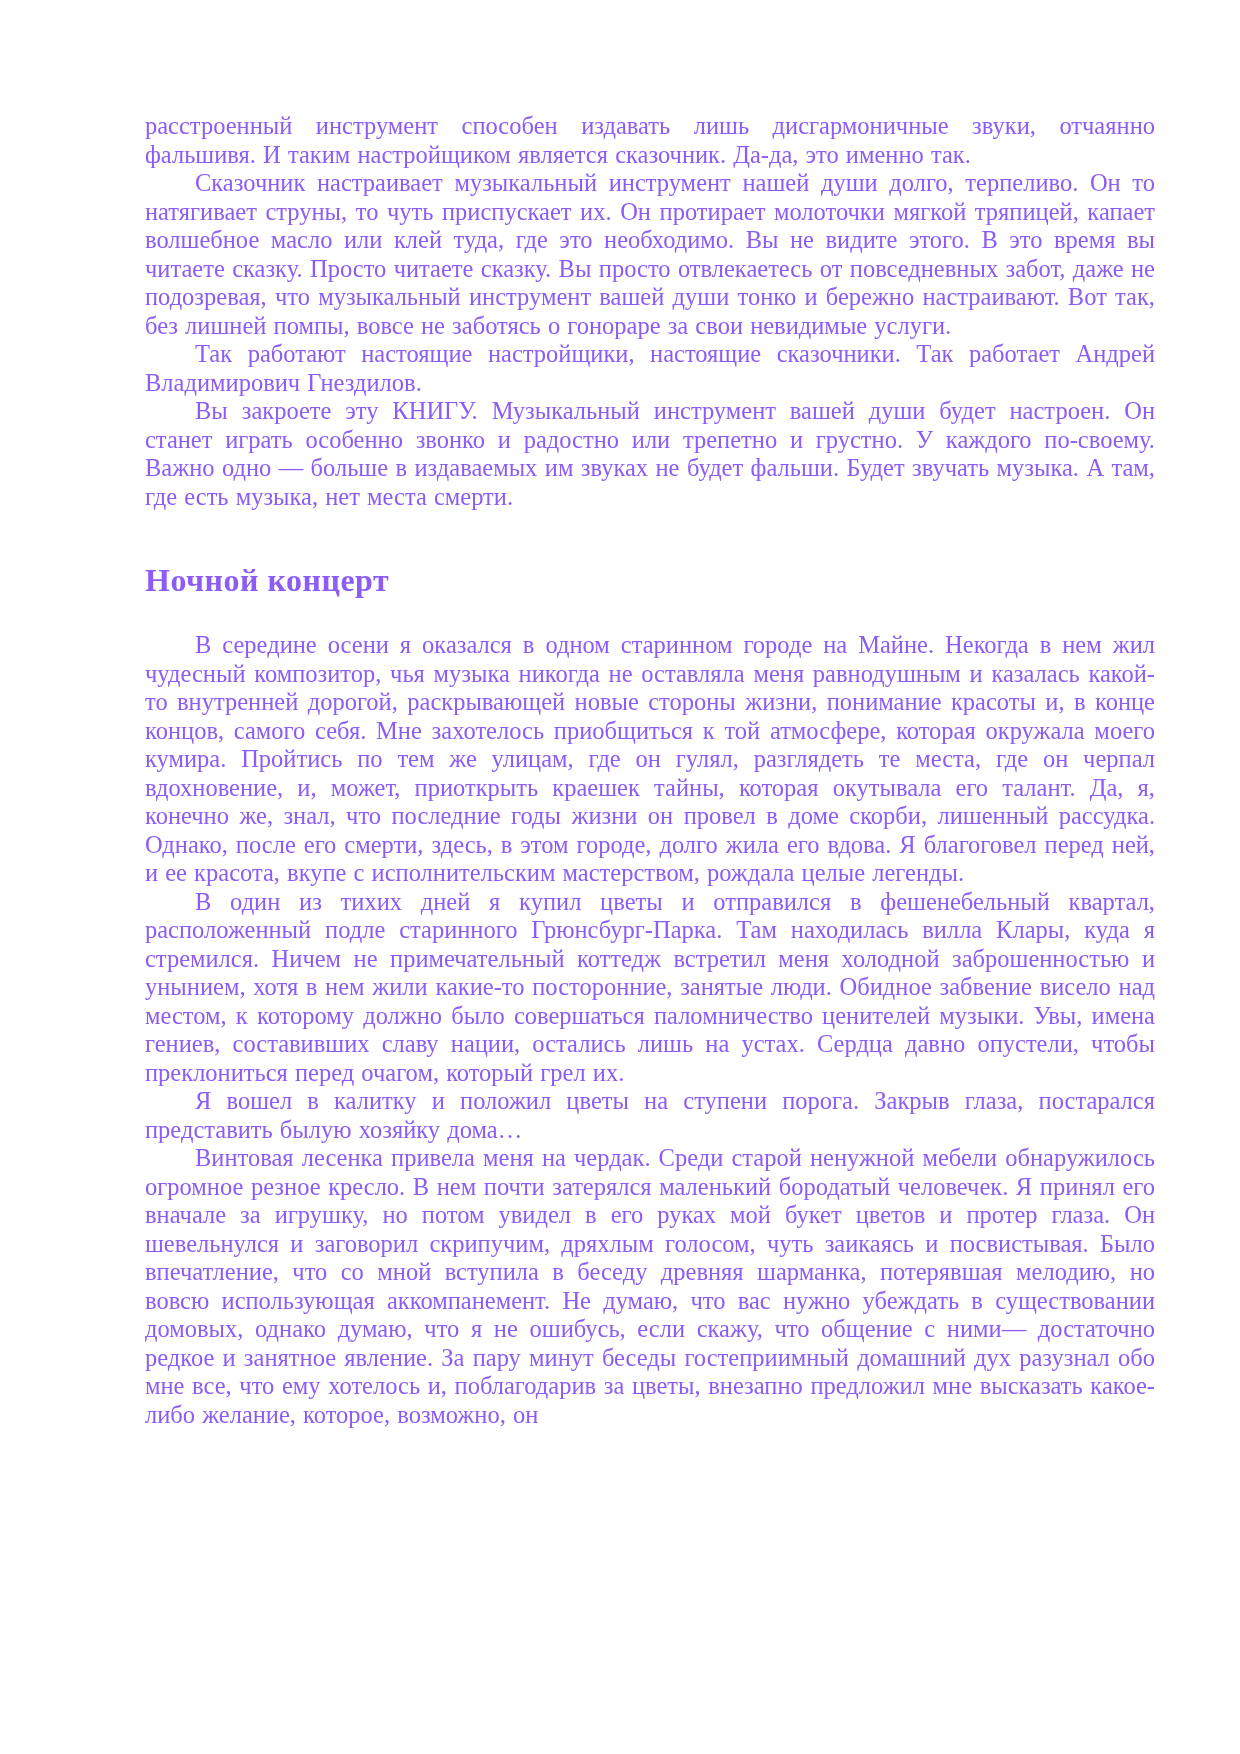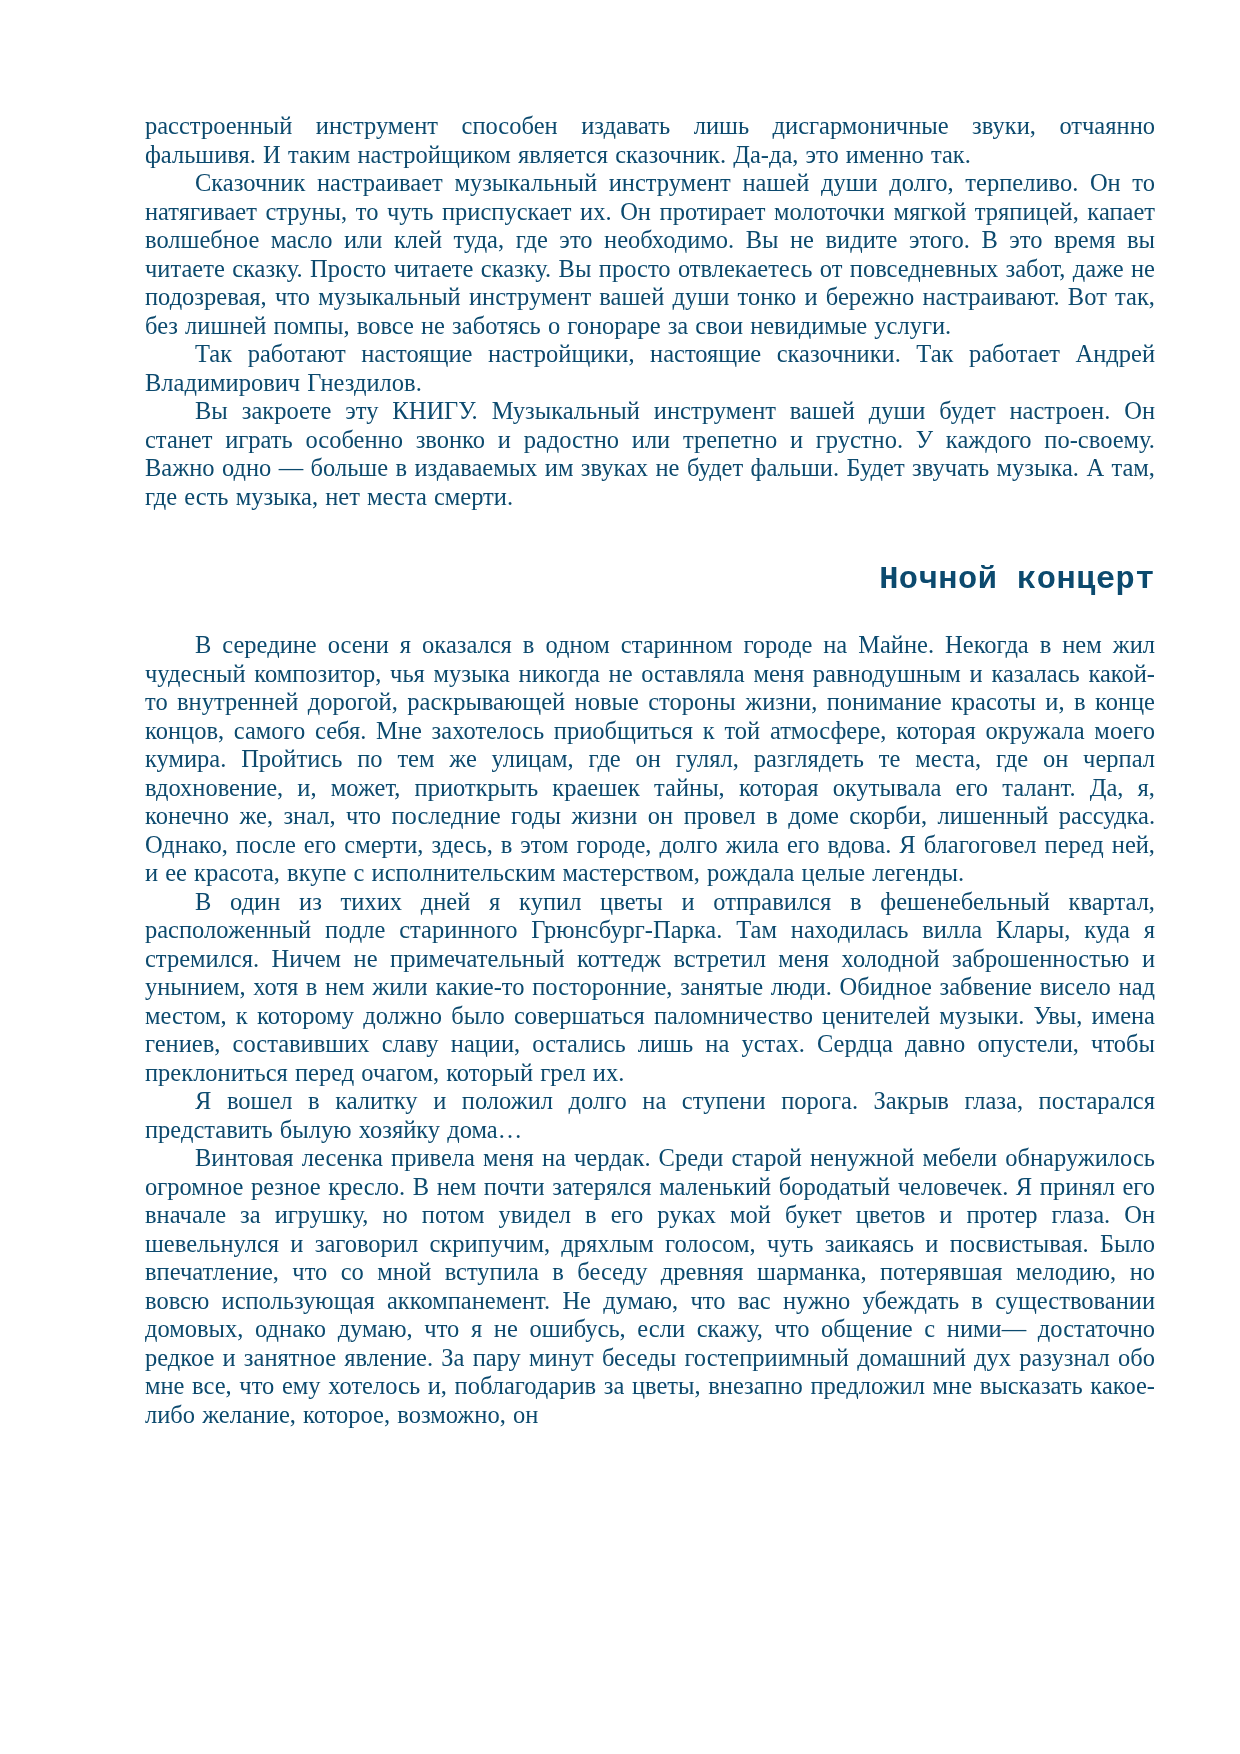--- a/index.html
+++ b/index.html
@@ -6,21 +6,21 @@
   html, body {
     margin: 0;
     padding: 0;
     background: #ffffff;
   }
   .page {
     position: relative;
     width: 1196px;
     height: 1754px;
     background: #ffffff;
-    color: #0c4a6e;
+    color: #8b5cf6;
     font-family: "Liberation Serif", "DejaVu Serif", serif;
     overflow: hidden;
   }
   .content {
     position: absolute;
     left: 145px;
     top: 112px;
     width: 1010px;
   }
   p.body-par {
@@ -37,22 +37,22 @@
   p.attribution {
     margin: 36px 55px 0 60px;
     font-size: 24.5px;
     line-height: 28.5px;
     text-align: justify;
     text-indent: 80px;
     word-spacing: 1px;
   }
   h1.section-title {
     margin: 50px 0 32px 0;
-    text-align: right;
-    font-family: Liberation Mono, monospace;
+    text-align: left;
+    font-family: Liberation Serif, serif;
     font-size: 32px;
     line-height: 38px;
     font-weight: bold;
     letter-spacing: 0.5px;
   }
 </style>
 </head>
 <body>
 
 <div class="page">
@@ -66,19 +66,19 @@
 
     <p class="body-par">Вы закроете эту КНИГУ. Музыкальный инструмент вашей души будет настроен. Он станет играть особенно звонко и радостно или трепетно и грустно. У каждого по-своему. Важно одно — больше в издаваемых им звуках не будет фальши. Будет звучать музыка. А там, где есть музыка, нет места смерти.</p>
 
 
     <h1 class="section-title">Ночной концерт</h1>
 
     <p class="body-par">В середине осени я оказался в одном старинном городе на Майне. Некогда в нем жил чудесный композитор, чья музыка никогда не оставляла меня равнодушным и казалась какой-то внутренней дорогой, раскрывающей новые стороны жизни, понимание красоты и, в конце концов, самого себя. Мне захотелось приобщиться к той атмосфере, которая окружала моего кумира. Пройтись по тем же улицам, где он гулял, разглядеть те места, где он черпал вдохновение, и, может, приоткрыть краешек тайны, которая окутывала его талант. Да, я, конечно же, знал, что последние годы жизни он провел в доме скорби, лишенный рассудка. Однако, после его смерти, здесь, в этом городе, долго жила его вдова. Я благоговел перед ней, и ее красота, вкупе с исполнительским мастерством, рождала целые легенды.</p>
 
     <p class="body-par">В один из тихих дней я купил цветы и отправился в фешенебельный квартал, расположенный подле старинного Грюнсбург-Парка. Там находилась вилла Клары, куда я стремился. Ничем не примечательный коттедж встретил меня холодной заброшенностью и унынием, хотя в нем жили какие-то посторонние, занятые люди. Обидное забвение висело над местом, к которому должно было совершаться паломничество ценителей музыки. Увы, имена гениев, составивших славу нации, остались лишь на устах. Сердца давно опустели, чтобы преклониться перед очагом, который грел их.</p>
 
-    <p class="body-par">Я вошел в калитку и положил долго на ступени порога. Закрыв глаза, постарался представить былую хозяйку дома…</p>
+    <p class="body-par">Я вошел в калитку и положил цветы на ступени порога. Закрыв глаза, постарался представить былую хозяйку дома…</p>
 
 
     <p class="body-par">Винтовая лесенка привела меня на чердак. Среди старой ненужной мебели обнаружилось огромное резное кресло. В нем почти затерялся маленький бородатый человечек. Я принял его вначале за игрушку, но потом увидел в его руках мой букет цветов и протер глаза. Он шевельнулся и заговорил скрипучим, дряхлым голосом, чуть заикаясь и посвистывая. Было впечатление, что со мной вступила в беседу древняя шарманка, потерявшая мелодию, но вовсю использующая аккомпанемент. Не думаю, что вас нужно убеждать в существовании домовых, однако думаю, что я не ошибусь, если скажу, что общение с ними— достаточно редкое и занятное явление. За пару минут беседы гостеприимный домашний дух разузнал обо мне все, что ему хотелось и, поблагодарив за цветы, внезапно предложил мне высказать какое-либо желание, которое, возможно, он</p>
 
   </div>
 </div>
 
 </body></html>

